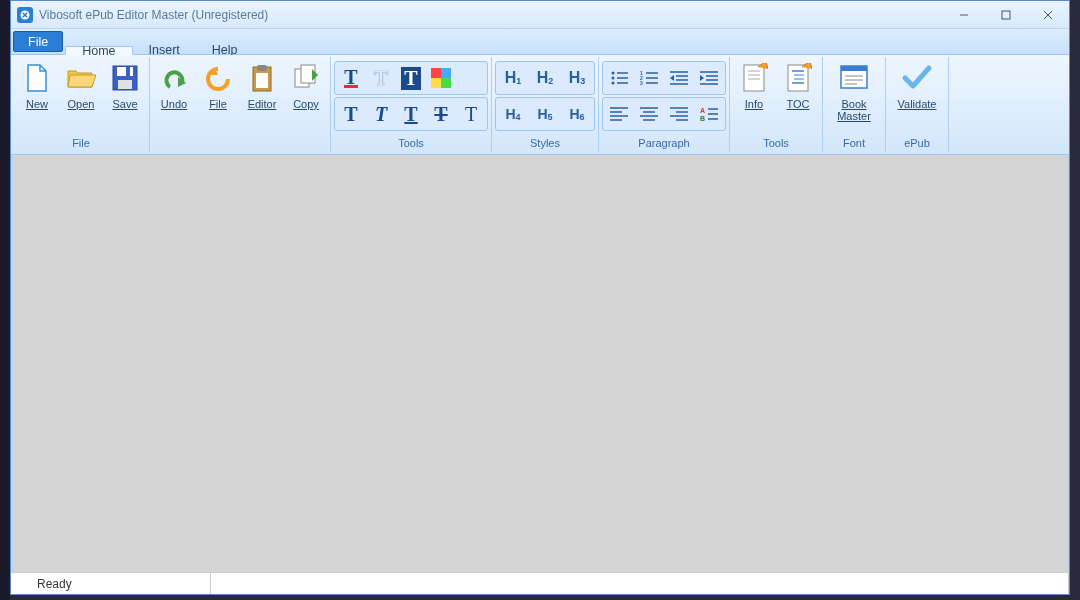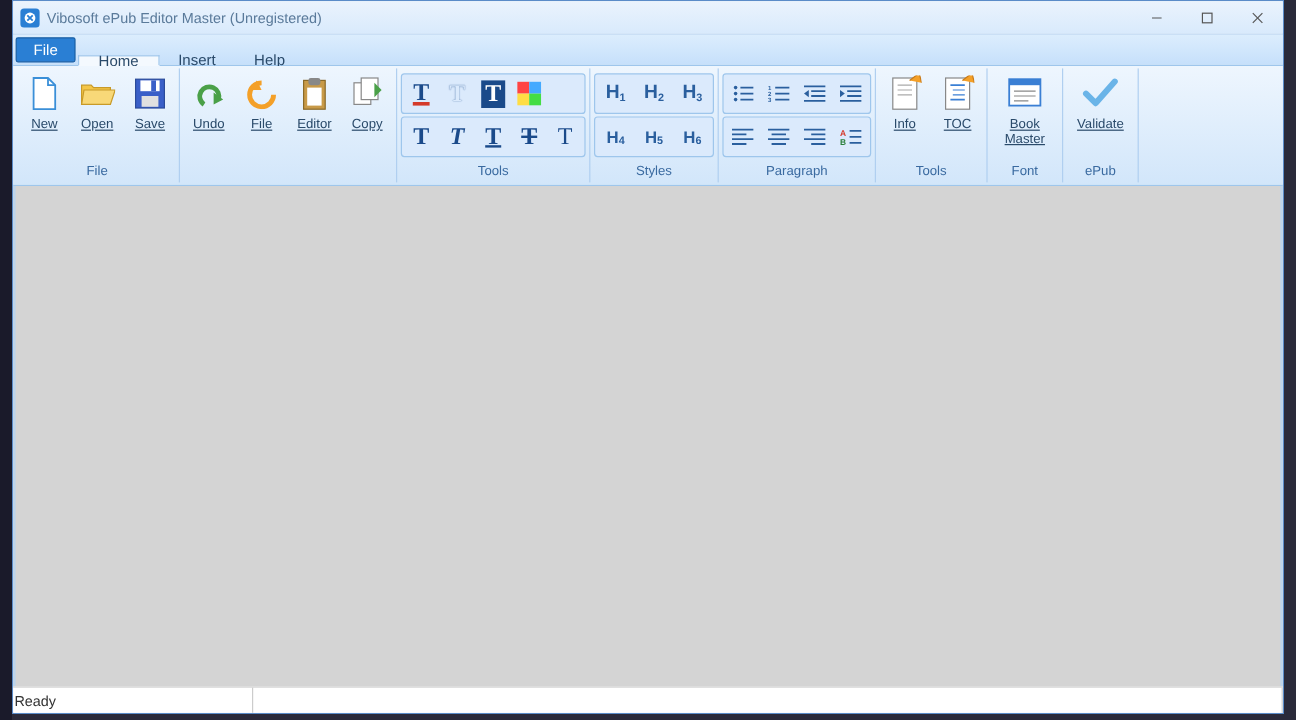--- a/index.html
+++ b/index.html
@@ -35,21 +35,21 @@
 .mini-row { display:flex; gap:2px; background:#dbeafc; border:1px solid #9ec6ec; border-radius:3px; padding:2px;}
 .mini-btn { width:28px; height:28px; display:flex; align-items:center; justify-content:center; border:1px solid transparent; border-radius:2px; font-weight:bold;}
 
 .hbtn { width:30px; height:28px; display:flex; align-items:center; justify-content:center; border:1px solid transparent; border-radius:2px; font-family:Arial; color:#2a5f9e;}
 .hbtn .big{font-size:16px;font-weight:bold;}
 .hbtn .sm{font-size:9px;font-weight:bold;margin-top:6px;}
 
 .workspace { flex:1; background:#d4d4d4; border-left:2px solid #bcd4ec; border-right:2px solid #bcd4ec;}
 
 .statusbar { height:22px; background:#fff; border-top:1px solid #ccc; display:flex; align-items:center; font-size:12px; color:#333;}
-.statusbar .cell { padding:0 1px; height:100%; display:flex; align-items:center; border-right:1px solid #ccc;}
+.statusbar .cell { padding:0 26px; height:100%; display:flex; align-items:center; border-right:1px solid #ccc;}
 .statusbar .cell:first-child { width:200px; }
 
 
 .T { font-family:"Times New Roman",serif; font-weight:bold; font-size:20px; color:#1a4a8a;}
 .Tred { color:#1a4a8a; border-bottom:3px solid #d43a2a; line-height:16px;}
 </style>
 </head>
 <body>
 
 <div class="side-strip"></div>

